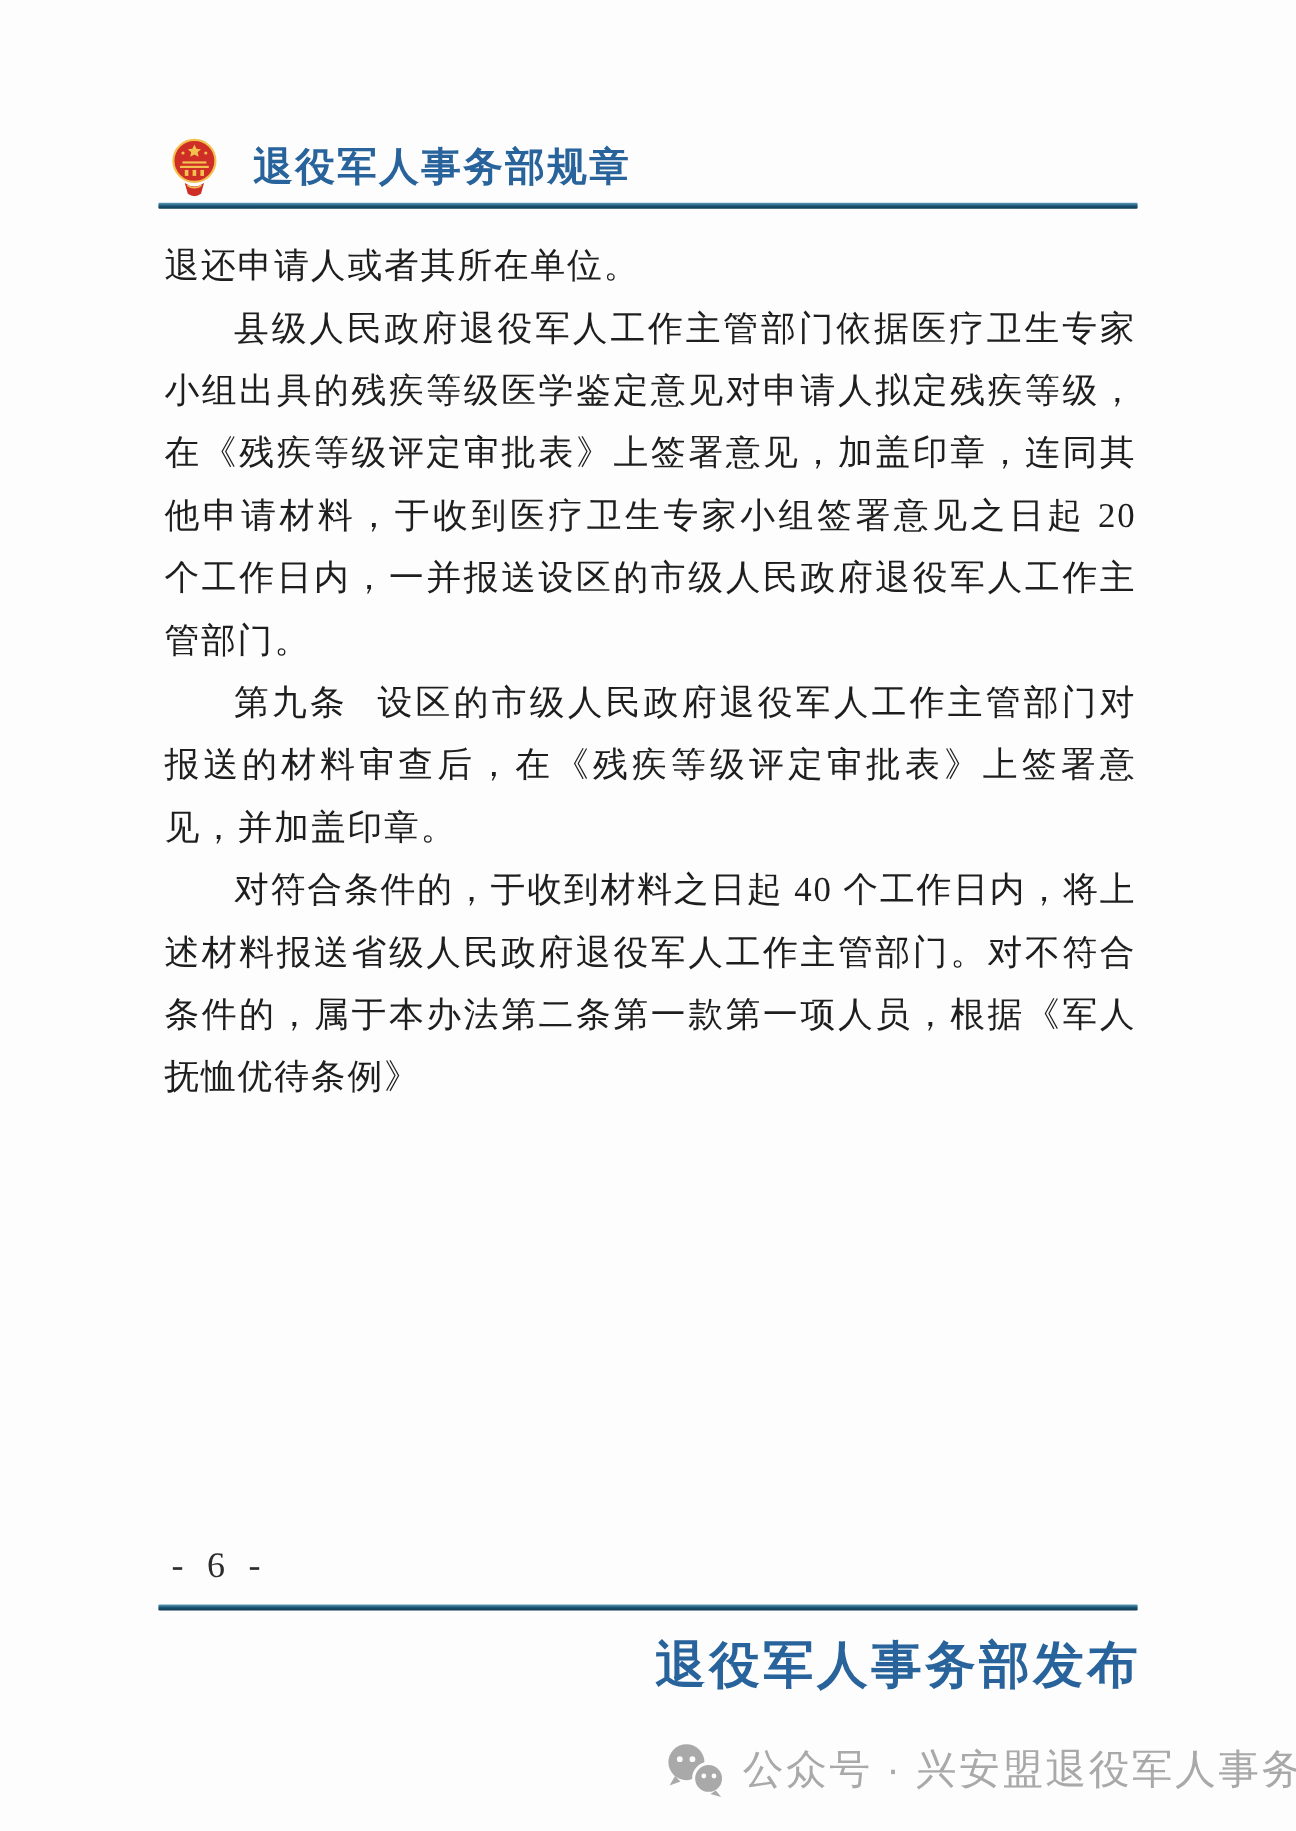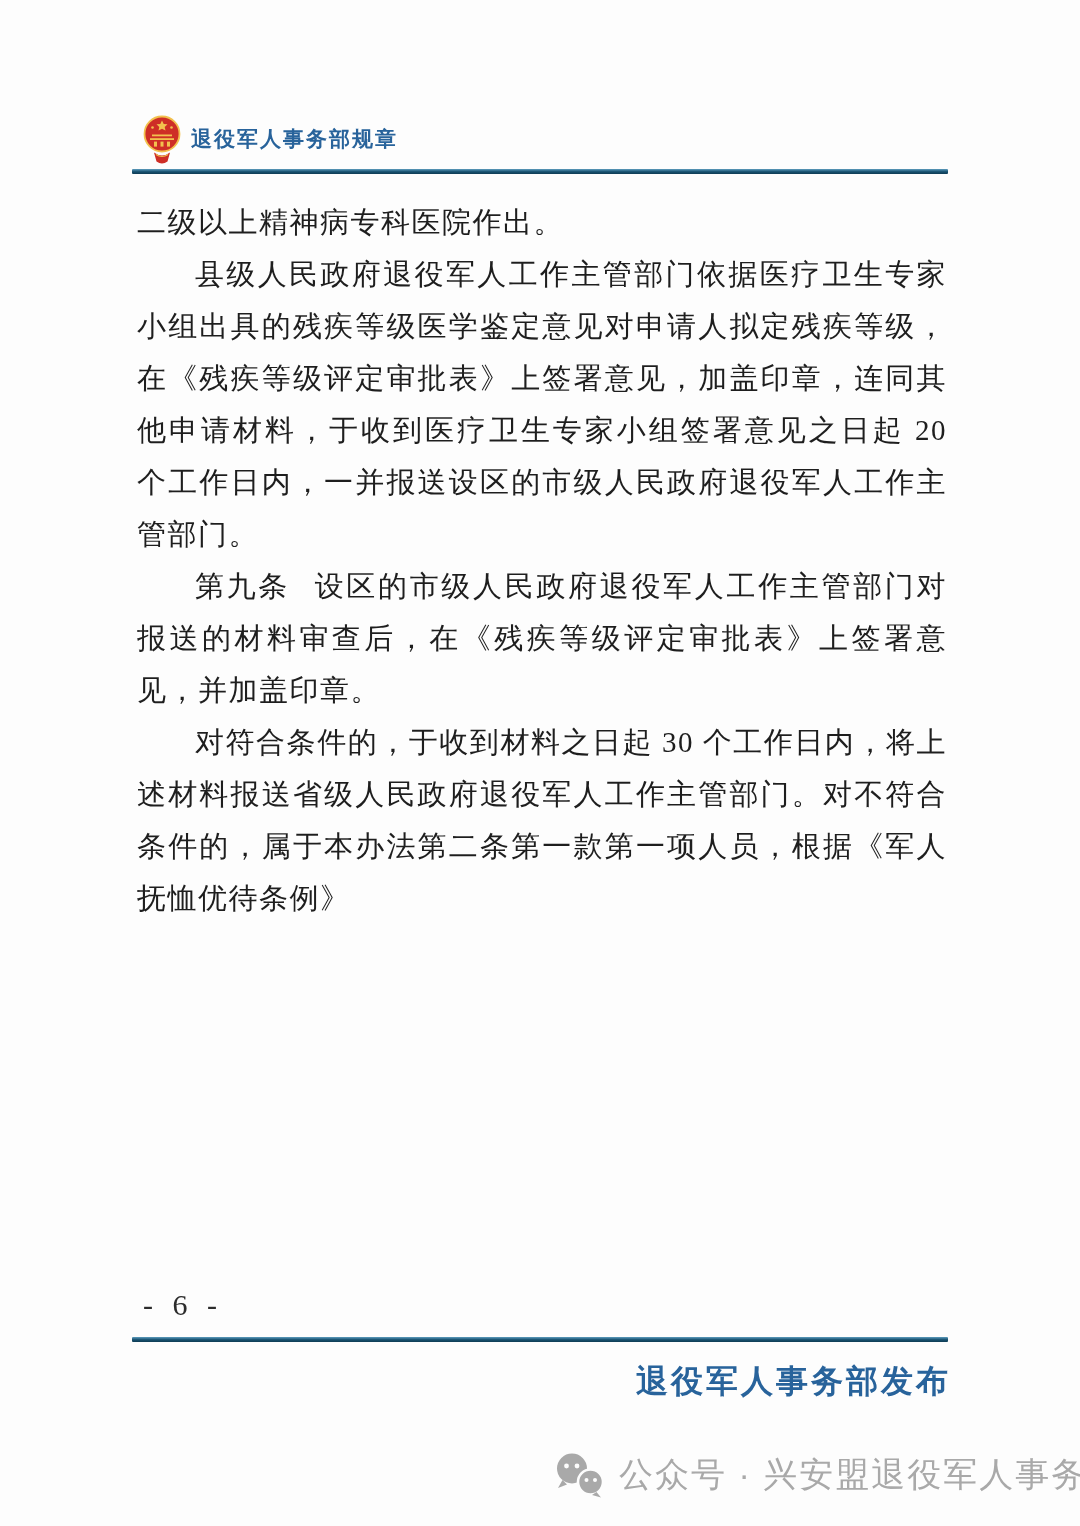--- a/index.html
+++ b/index.html
@@ -27,25 +27,26 @@
     position: absolute;
     left: 143px;
     top: 114px;
     display: flex;
     align-items: center;
     gap: 10px;
   }
   .emblem { width: 38px; height: 50px; display: inline-block; flex: 0 0 auto; }
   .header-title {
     font-family: "Liberation Sans", "DejaVu Sans", sans-serif;
-    font-size: 21px;
+    font-size: 33px;
     font-weight: 700;
     color: var(--accent);
     letter-spacing: 2px;
     white-space: nowrap;
+    margin-left: 20px;
   }
   .rule {
     position: absolute;
     left: 132px;
     width: 816px;
     height: 5px;
     background: linear-gradient(to bottom, var(--rule_light) 0%, var(--rule_dark) 55%, #0F3C54 100%);
     border-radius: 1px;
   }
   .rule-top { top: 169px; }
@@ -79,21 +80,21 @@
     font-size: 30px;
     letter-spacing: 6px;
     color: #2c2c2c;
   }
   .publisher {
     position: absolute;
     left: 137px;
     top: 1360px;
     width: 814px;
     text-align: right;
-    font-size: 32px;
+    font-size: 42px;
     font-weight: 700;
     letter-spacing: 3px;
     color: var(--accent);
   }
 
   
   .watermark {
     position: absolute;
     left: 553px;
     top: 1452px;
@@ -129,30 +130,30 @@
         <path d="M11 38.5 q8 6 16 0 l-2.5 9 q-5.5 4 -11 0 z" fill="var(--emblem_red)"></path>
         <path d="M13 40.5 q6 4 12 0" stroke="var(--emblem_gold)" stroke-width="1.2" fill="none"></path>
       </svg>
     </span>
     <h1 class="header-title">退役军人事务部规章</h1>
   </header>
   <div class="rule rule-top"></div>
 
   <main class="doc-body">
     <p class="para">
-      <span>二级以上精神病专科医院作出。</span>
+      <span>退还申请人或者其所在单位。</span>
     </p>
     <p class="para indent">
       <span>县级人民政府退役军人工作主管部门依据医疗卫生专家小组出具的残疾等级医学鉴定意见对申请人拟定残疾等级，在《残疾等级评定审批表》上签署意见，加盖印章，连同其他申请材料，于收到医疗卫生专家小组签署意见之日起 20 个工作日内，一并报送设区的市级人民政府退役军人工作主管部门。</span>
     </p>
     <p class="para indent">
       <strong class="lead">第九条</strong><span>设区的市级人民政府退役军人工作主管部门对报送的材料审查后，在《残疾等级评定审批表》上签署意见，并加盖印章。</span>
     </p>
     <p class="para indent">
-      <span>对符合条件的，于收到材料之日起 30 个工作日内，将上述材料报送省级人民政府退役军人工作主管部门。对不符合条件的，属于本办法第二条第一款第一项人员，根据《军人抚恤优待条例》</span>
+      <span>对符合条件的，于收到材料之日起 40 个工作日内，将上述材料报送省级人民政府退役军人工作主管部门。对不符合条件的，属于本办法第二条第一款第一项人员，根据《军人抚恤优待条例》</span>
     </p>
   </main>
 
   <div class="page-number">- 6 -</div>
   <div class="rule rule-bottom"></div>
   <div class="publisher">退役军人事务部发布</div>
 
   <div class="watermark">
     <span class="wechat-icon">
       <svg viewBox="0 0 52 46" width="52" height="46" aria-hidden="true">

